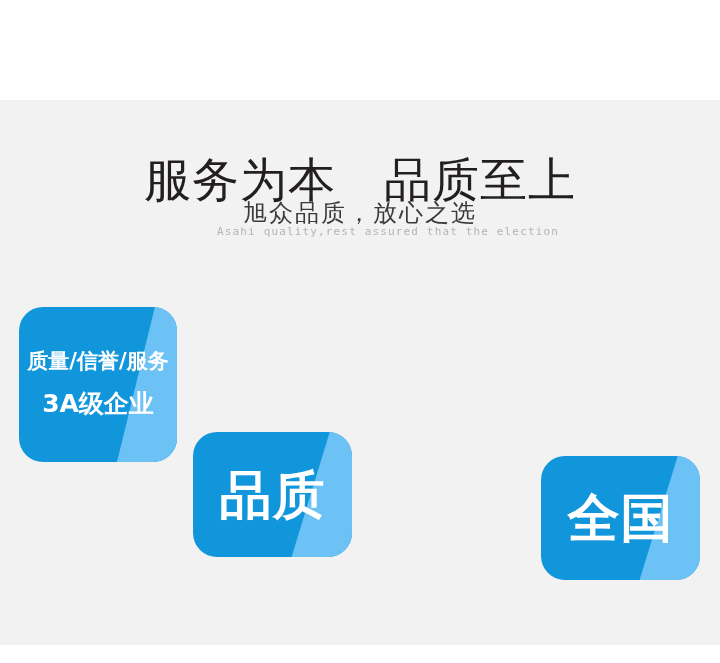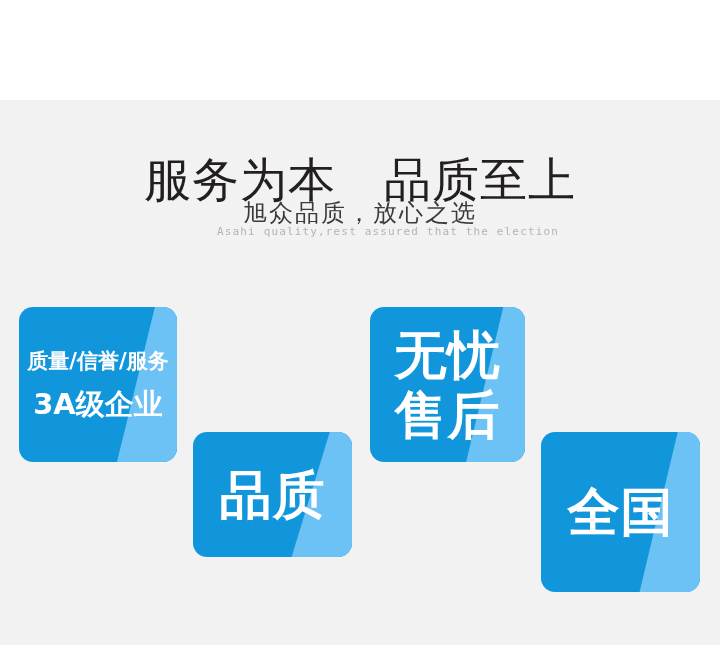--- a/index.html
+++ b/index.html
@@ -75,21 +75,21 @@
     font-weight: 400;
     color: #b4b4b4;
     letter-spacing: 1.15px;
     font-family: "DejaVu Sans Mono", "Liberation Mono", monospace;
     margin-left: 28px;
   }
 
   
   .badge {
     position: absolute;
-    border-radius: 14px;
+    border-radius: 24px;
     overflow: hidden;
     background: #1296db;
   }
   .badge .sheen {
     position: absolute;
     top: 0;
     right: 0;
     width: 100%;
     height: 100%;
     background: #6cc1f5;
@@ -120,21 +120,21 @@
     justify-content: center;
   }
   #badge-1 .line-small {
     font-size: 21px;
     line-height: 26px;
     font-weight: 700;
     letter-spacing: 0px;
     font-family: "DejaVu Sans", "Liberation Sans", sans-serif;
   }
   #badge-1 .line-big {
-    font-size: 29px;
+    font-size: 25px;
     line-height: 36px;
     font-weight: 700;
     margin-top: 12px;
     letter-spacing: 0px;
     font-family: "DejaVu Sans", "Liberation Sans", sans-serif;
   }
 
   
   .badge-big .line {
     font-size: 52px;
@@ -150,23 +150,23 @@
     height: 125px;
   }
   #badge-3 {
     left: 370px;
     top: 307px;
     width: 155px;
     height: 155px;
   }
   #badge-4 {
     left: 541px;
-    top: 432px;
+    top: 456px;
     width: 159px;
-    height: 160px;
+    height: 124px;
   }
 </style>
 </head>
 <body>
 
 <div id="page">
 
   <div class="band-gray"></div>
 
   <div class="header">
@@ -183,27 +183,20 @@
     </div>
   </div>
 
   <div class="badge badge-big" id="badge-2">
     <div class="sheen"></div>
     <div class="content">
       <div class="line">品质</div>
     </div>
   </div>
 
-  <div class="badge badge-big" id="badge-3">
-    <div class="sheen"></div>
-    <div class="content">
-      <div class="line">无忧</div>
-      <div class="line">售后</div>
-    </div>
-  </div>
 
   <div class="badge badge-big" id="badge-4">
     <div class="sheen"></div>
     <div class="content">
       <div class="line">全国</div>
     </div>
   </div>
 
 </div>
 

